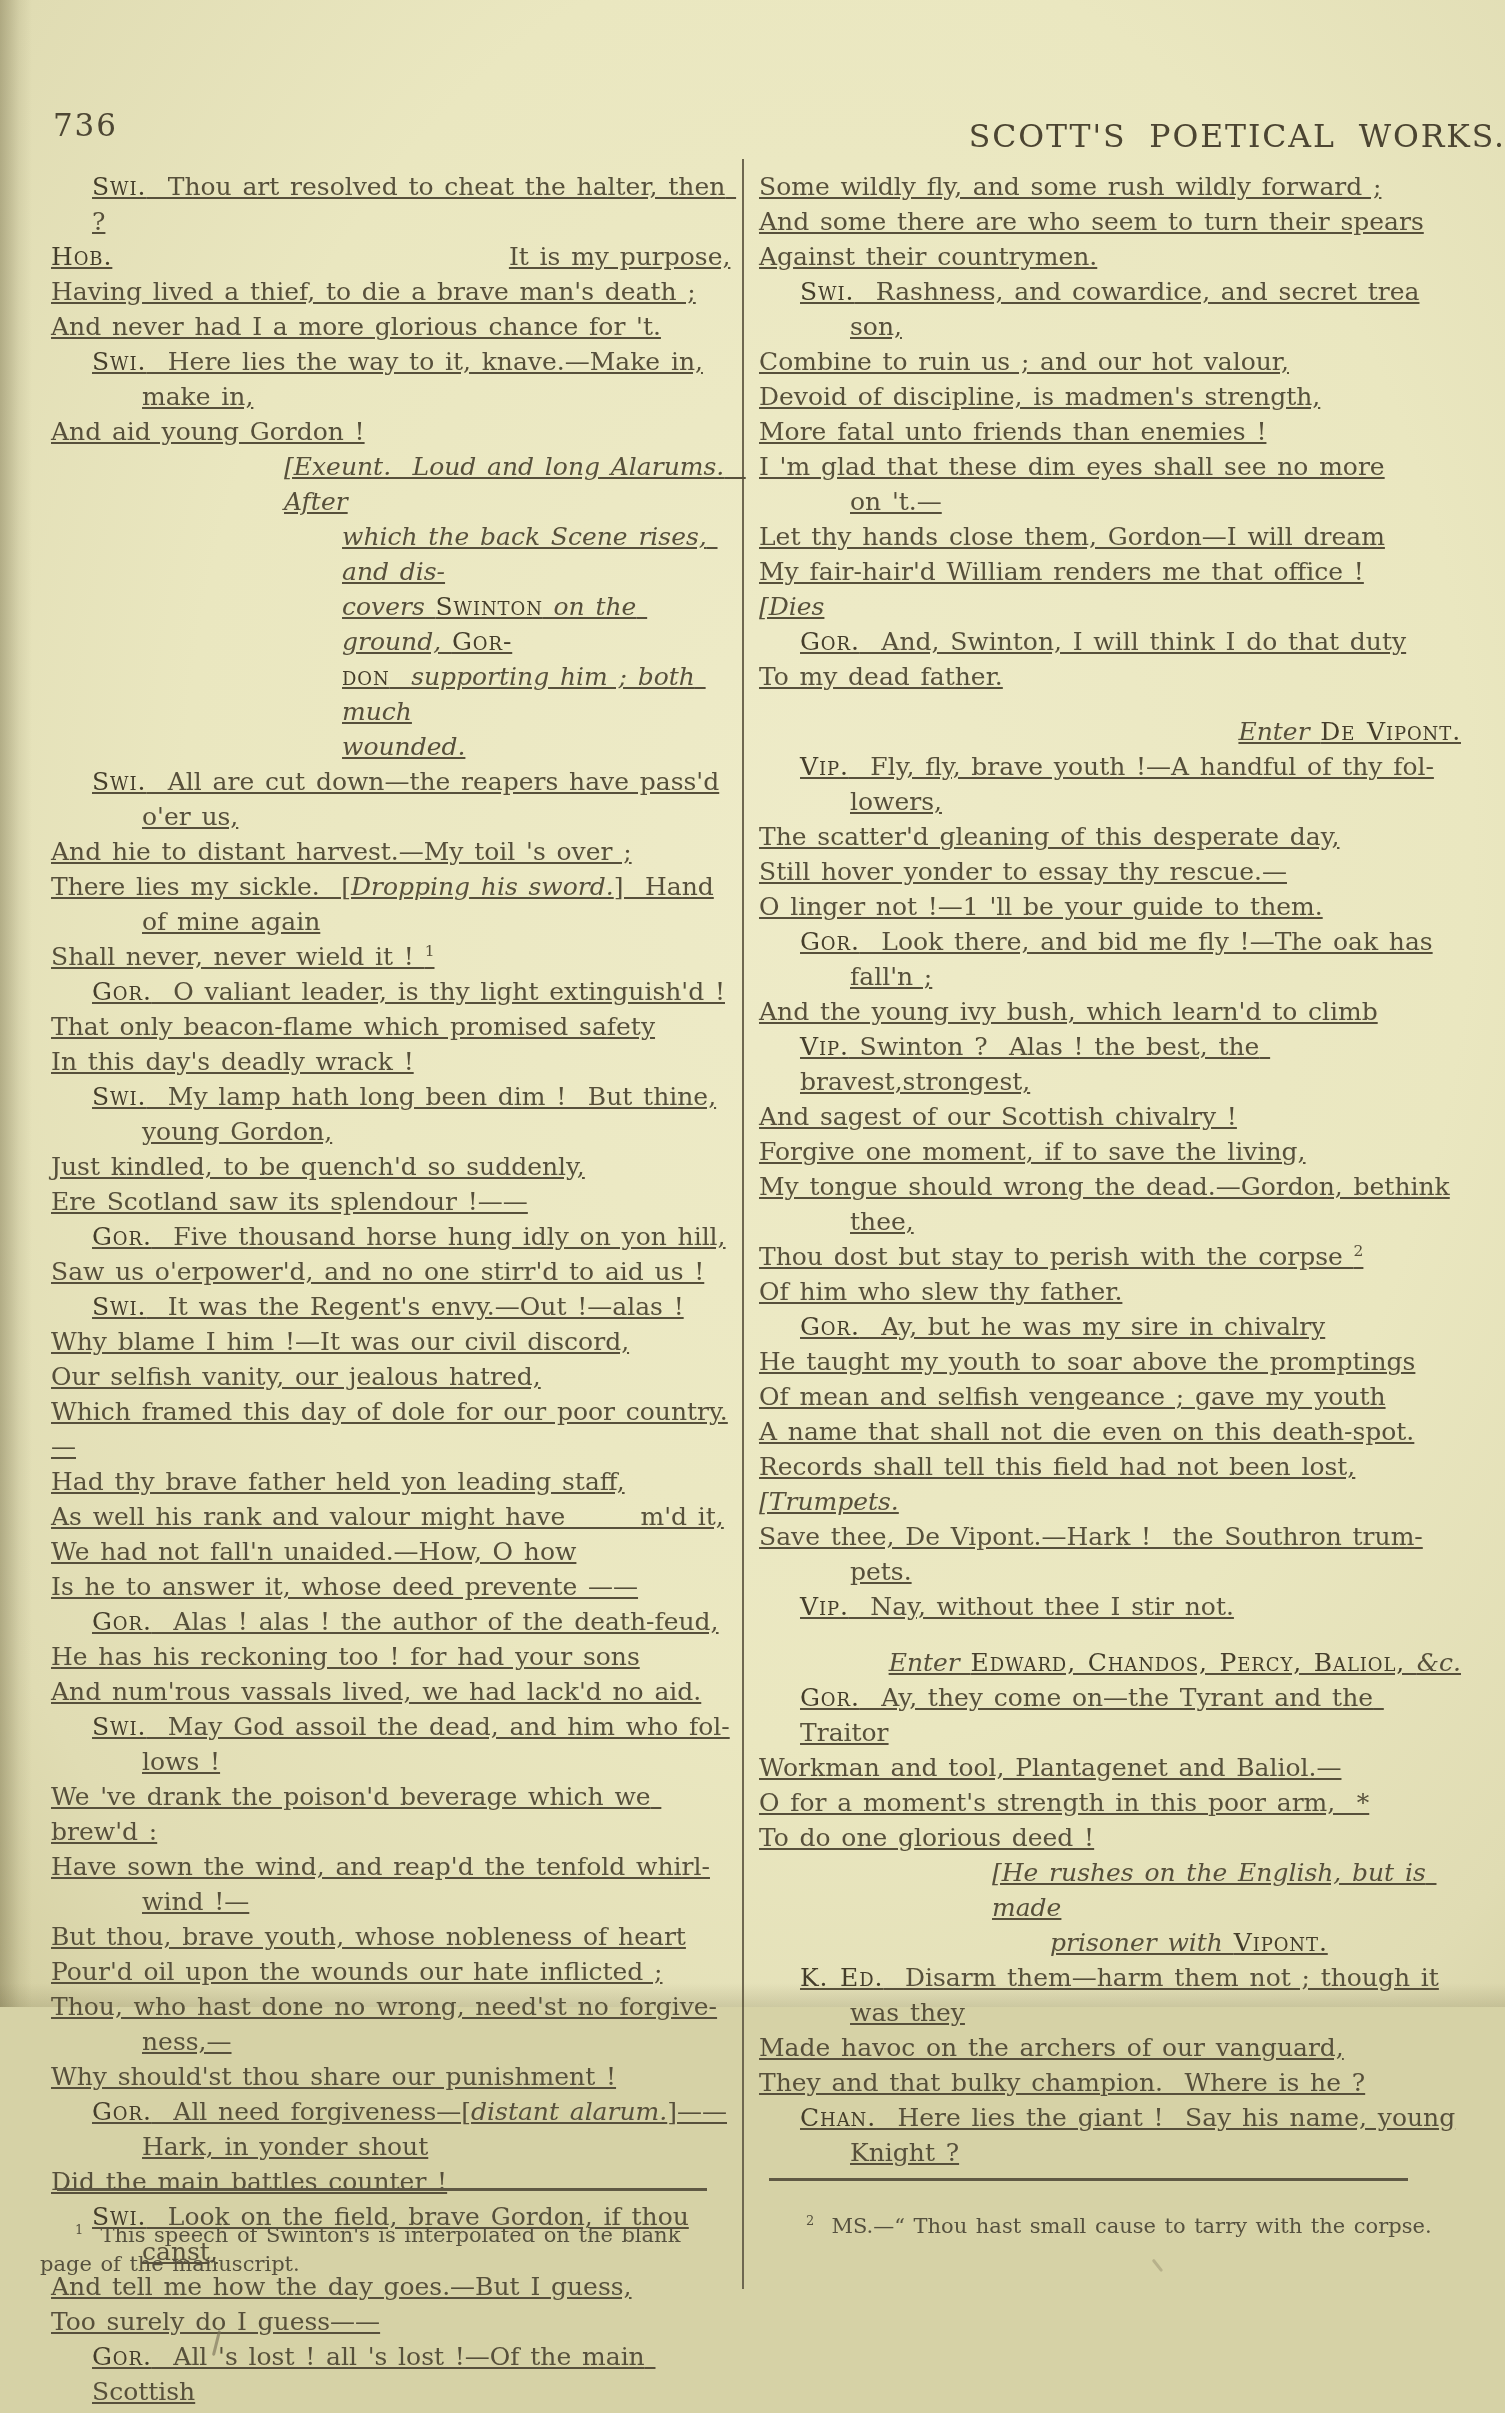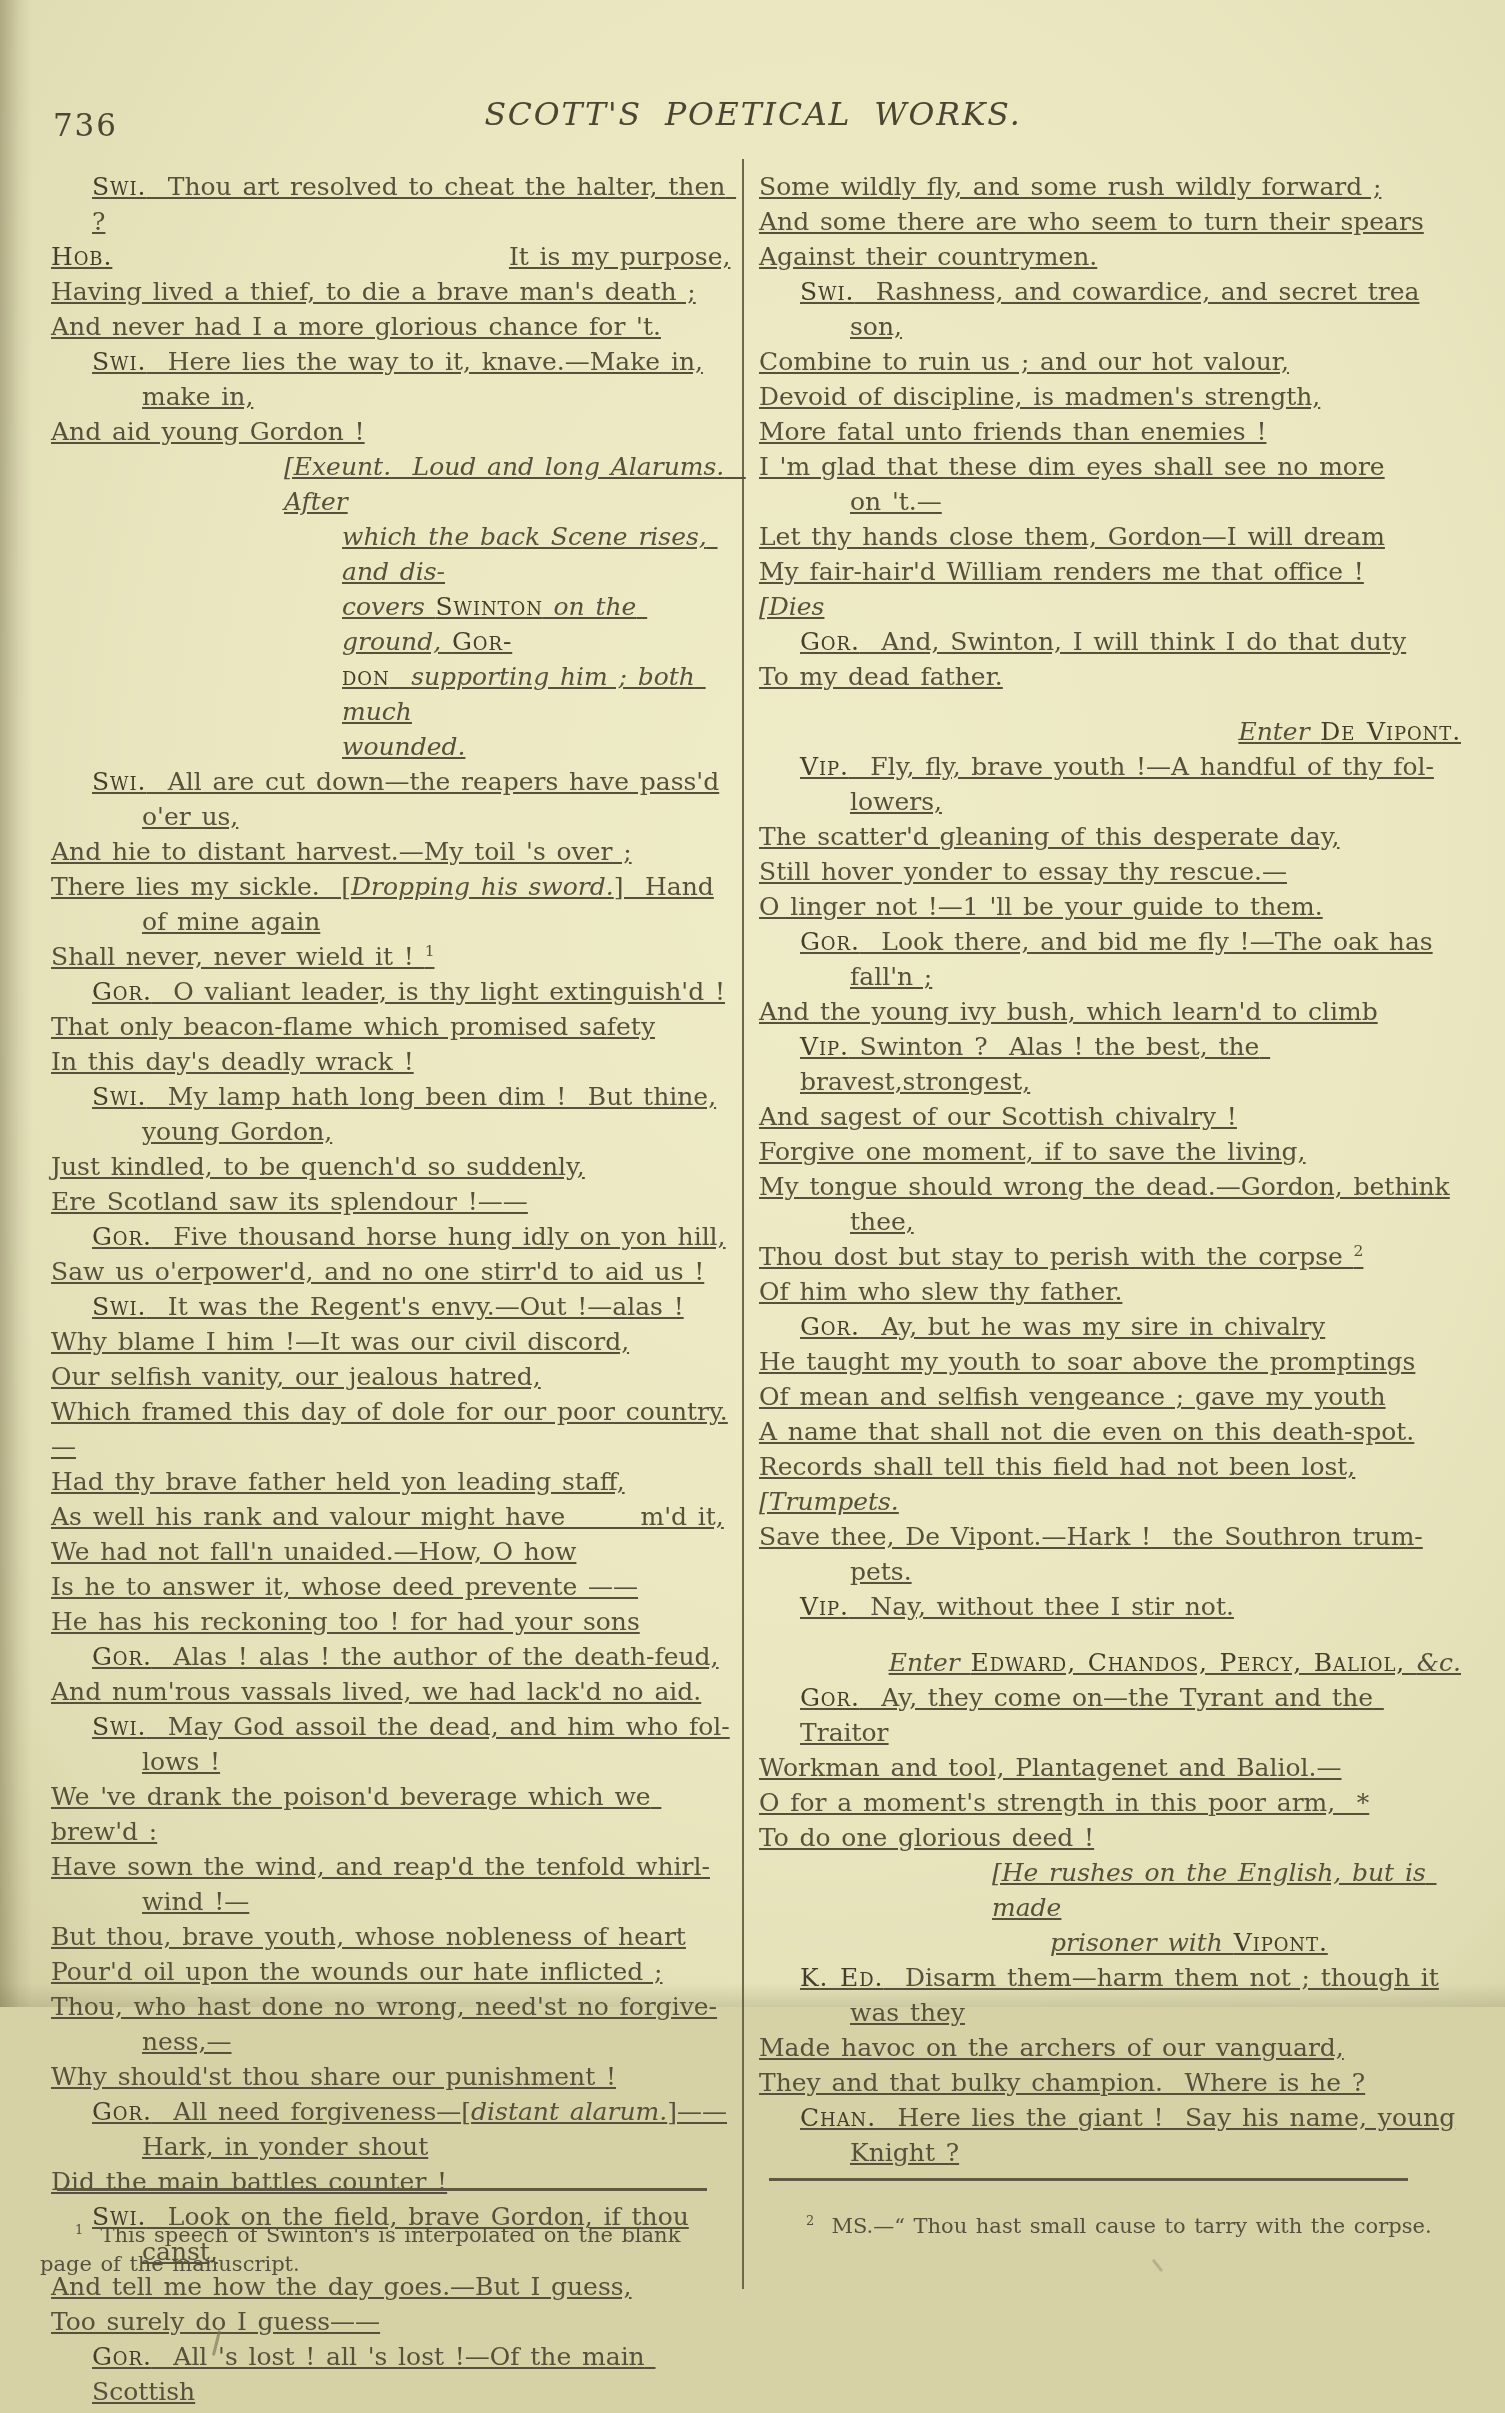--- a/index.html
+++ b/index.html
@@ -20,23 +20,23 @@
   }
   .page::after{ 
     content:"";position:absolute;left:0;bottom:0;width:100%;height:24px;
     background:linear-gradient(0deg, rgba(96,88,52,0.18), rgba(96,88,52,0));
   }
   .page-number{
     position:absolute;left:53px;top:107px;
     font-size:31px;color:#4e4734;letter-spacing:1.9px;
   }
   .page-title{
-    position:absolute;left:0;top:96px;width:100%;
-    text-align:center;font-size:31.5px;color:#4c4532;
-    letter-spacing:1.9px;word-spacing:11px;font-style:italic;
+    position:absolute;left:0;top:118px;width:100%;
+    text-align:right;font-size:31.5px;color:#4c4532;
+    letter-spacing:1.9px;word-spacing:11px;
   }
   .column{
     position:absolute;top:169px;
     font-size:25px;color:#57503b;word-spacing:2.8px;text-decoration:underline;
   }
   .col-left{left:51px;width:685px;}
   .col-right{left:759px;width:702px;}
   .divider{
     position:absolute;left:742px;top:159px;width:1.9px;height:2130px;
     background:#6e6750;
@@ -113,22 +113,22 @@
       <div class="line L1"><span class="sc">Gor.</span><span>  Five thousand horse hung idly on yon hill,</span></div>
       <div class="line L0"><span>Saw us o'erpower'd, and no one stirr'd to aid us !</span></div>
       <div class="line L1"><span class="sc">Swi.</span><span>  It was the Regent's envy.—Out !—alas !</span></div>
       <div class="line L0"><span>Why blame I him !—It was our civil discord,</span></div>
       <div class="line L0"><span>Our selfish vanity, our jealous hatred,</span></div>
       <div class="line L0"><span>Which framed this day of dole for our poor country.—</span></div>
       <div class="line L0"><span>Had thy brave father held yon leading staff,</span></div>
       <div class="line L0"><span>As well his rank and valour might have       m'd it,</span></div>
       <div class="line L0"><span>We had not fall'n unaided.—How, O how</span></div>
       <div class="line L0"><span>Is he to answer it, whose deed prevente ——</span></div>
+      <div class="line L1"><span class="sc">Gor.</span><span>  Alas ! alas ! the author of the death-feud,</span></div>
       <div class="line L0"><span>He has his reckoning too ! for had your sons</span></div>
-      <div class="line L1"><span class="sc">Gor.</span><span>  Alas ! alas ! the author of the death-feud,</span></div>
       <div class="line L0"><span>And num'rous vassals lived, we had lack'd no aid.</span></div>
       <div class="line L1"><span class="sc">Swi.</span><span>  May God assoil the dead, and him who fol-</span></div>
       <div class="line L2"><span>lows !</span></div>
       <div class="line L0"><span>We 've drank the poison'd beverage which we brew'd :</span></div>
       <div class="line L0"><span>Have sown the wind, and reap'd the tenfold whirl-</span></div>
       <div class="line L2"><span>wind !—</span></div>
       <div class="line L0"><span>But thou, brave youth, whose nobleness of heart</span></div>
       <div class="line L0"><span>Pour'd oil upon the wounds our hate inflicted ;</span></div>
       <div class="line L0"><span>Thou, who hast done no wrong, need'st no forgive-</span></div>
       <div class="line L2"><span>ness,—</span></div>

